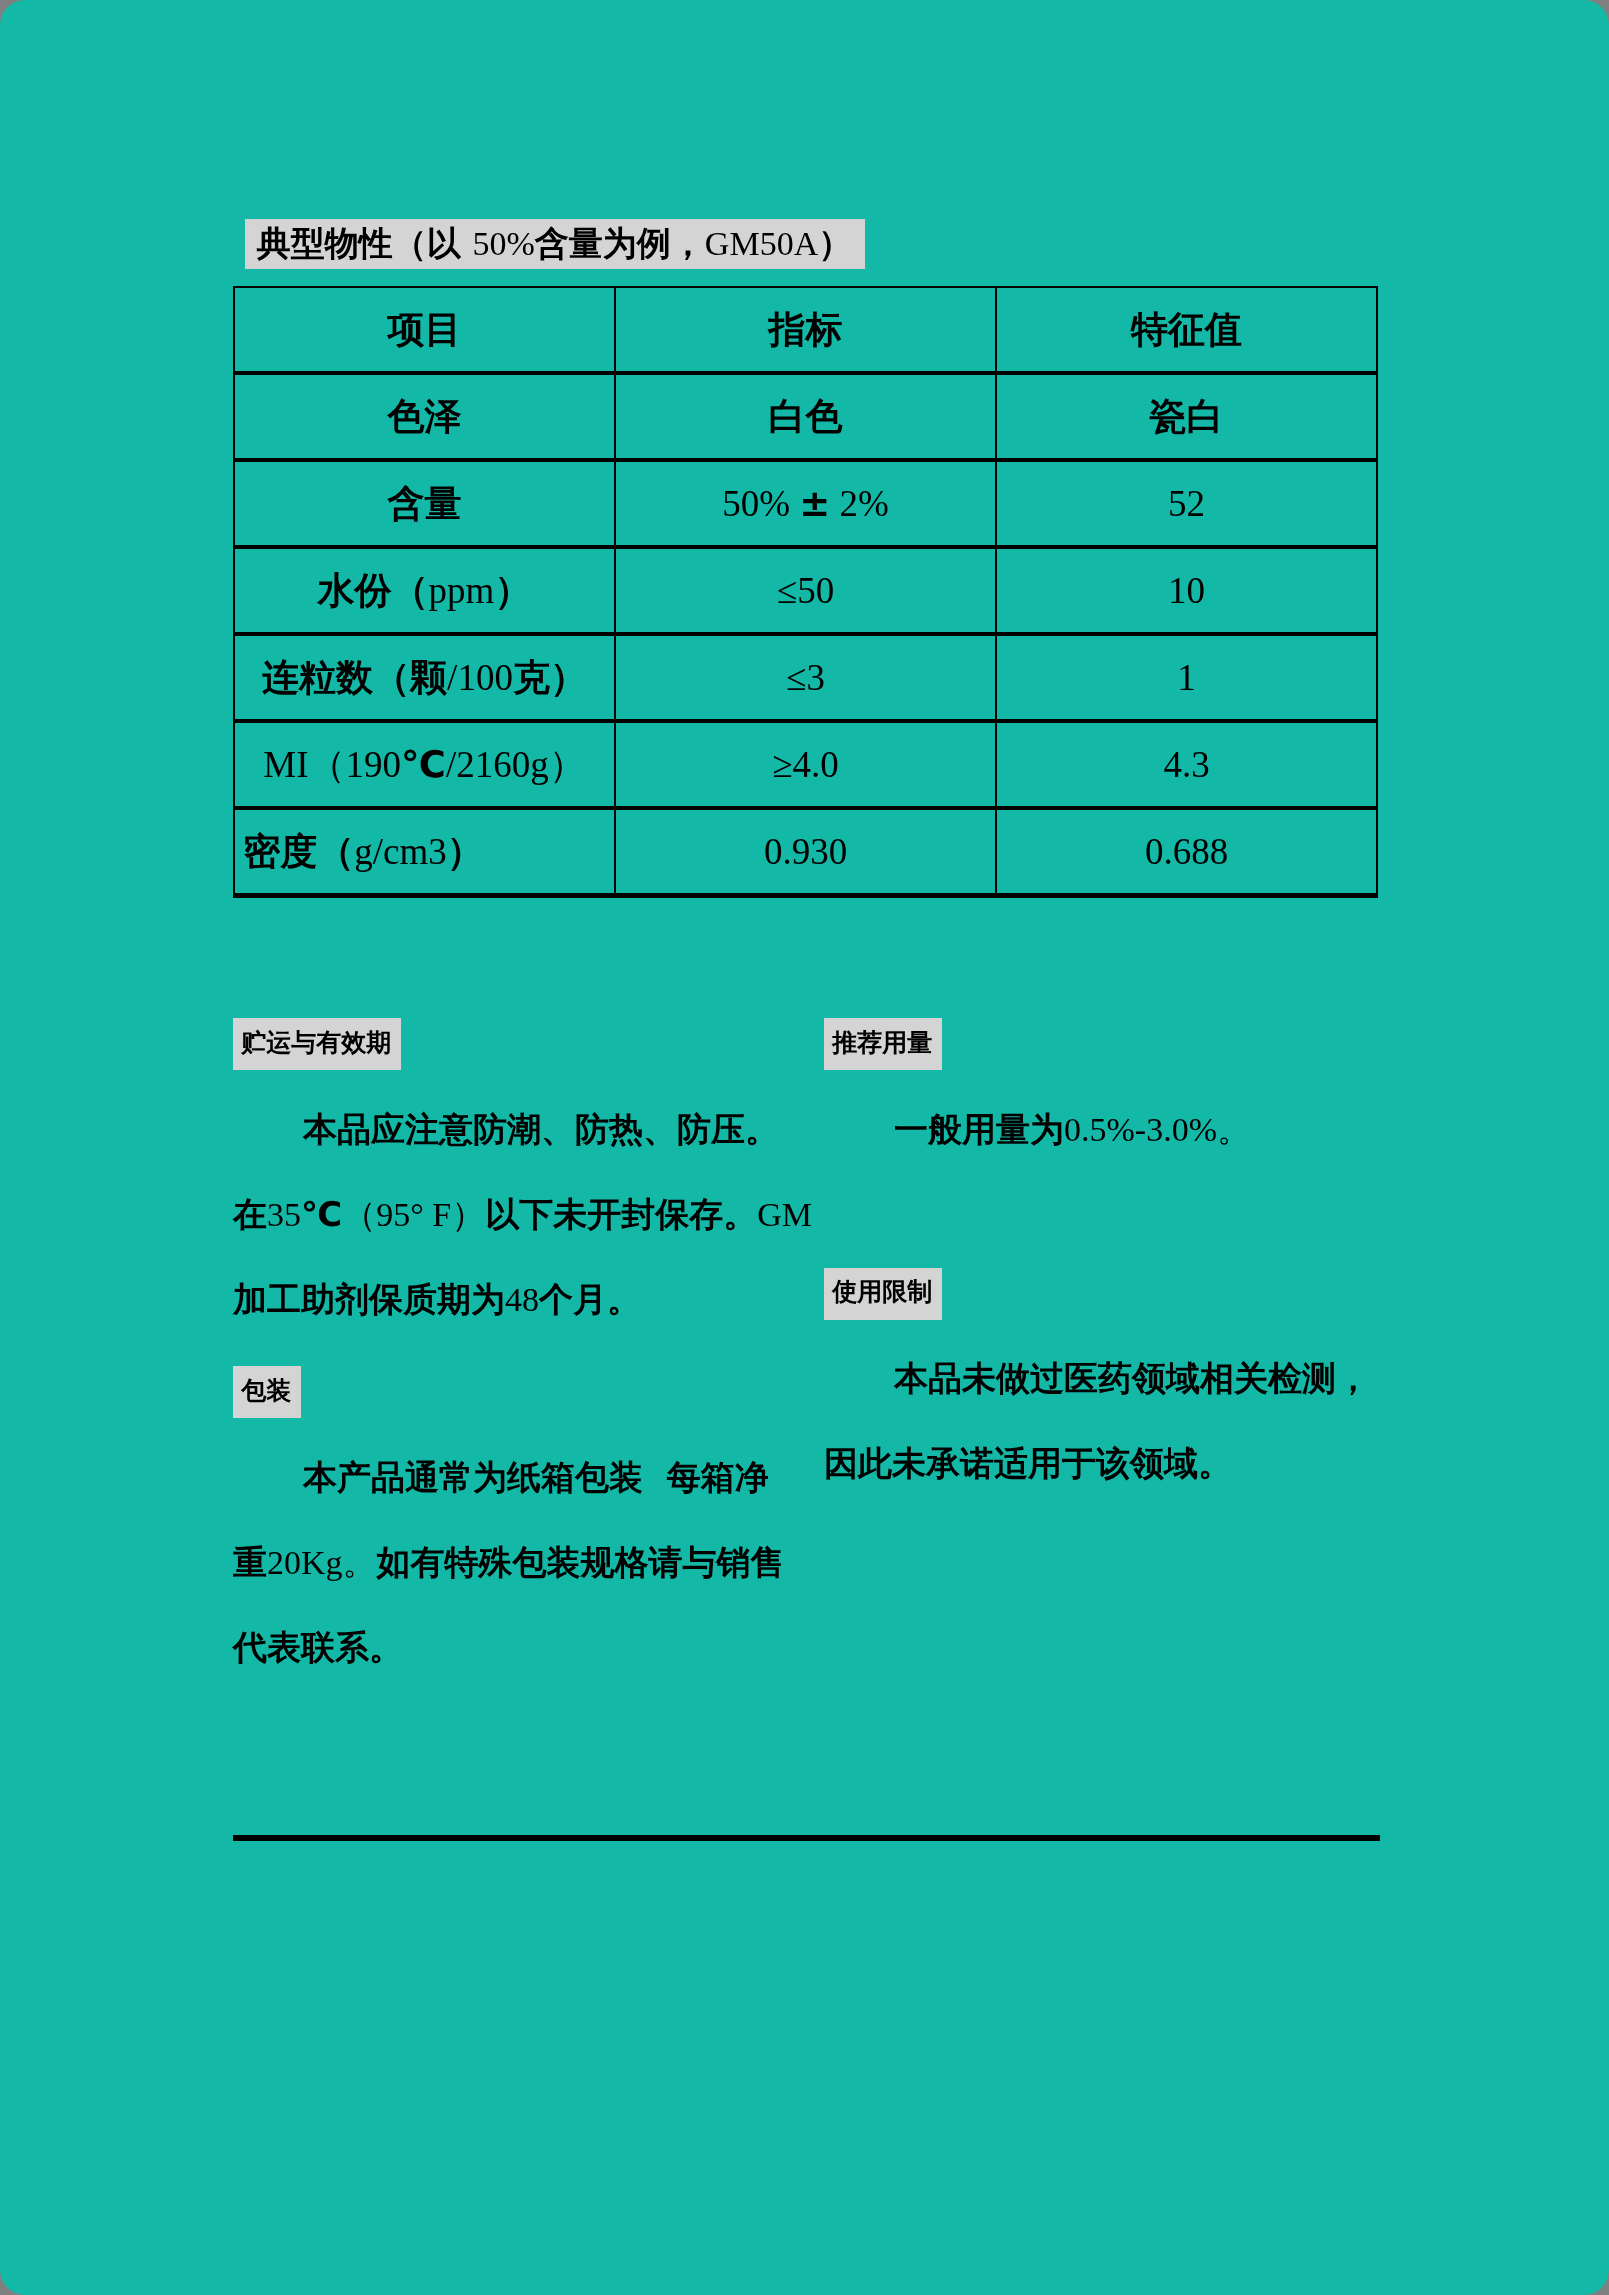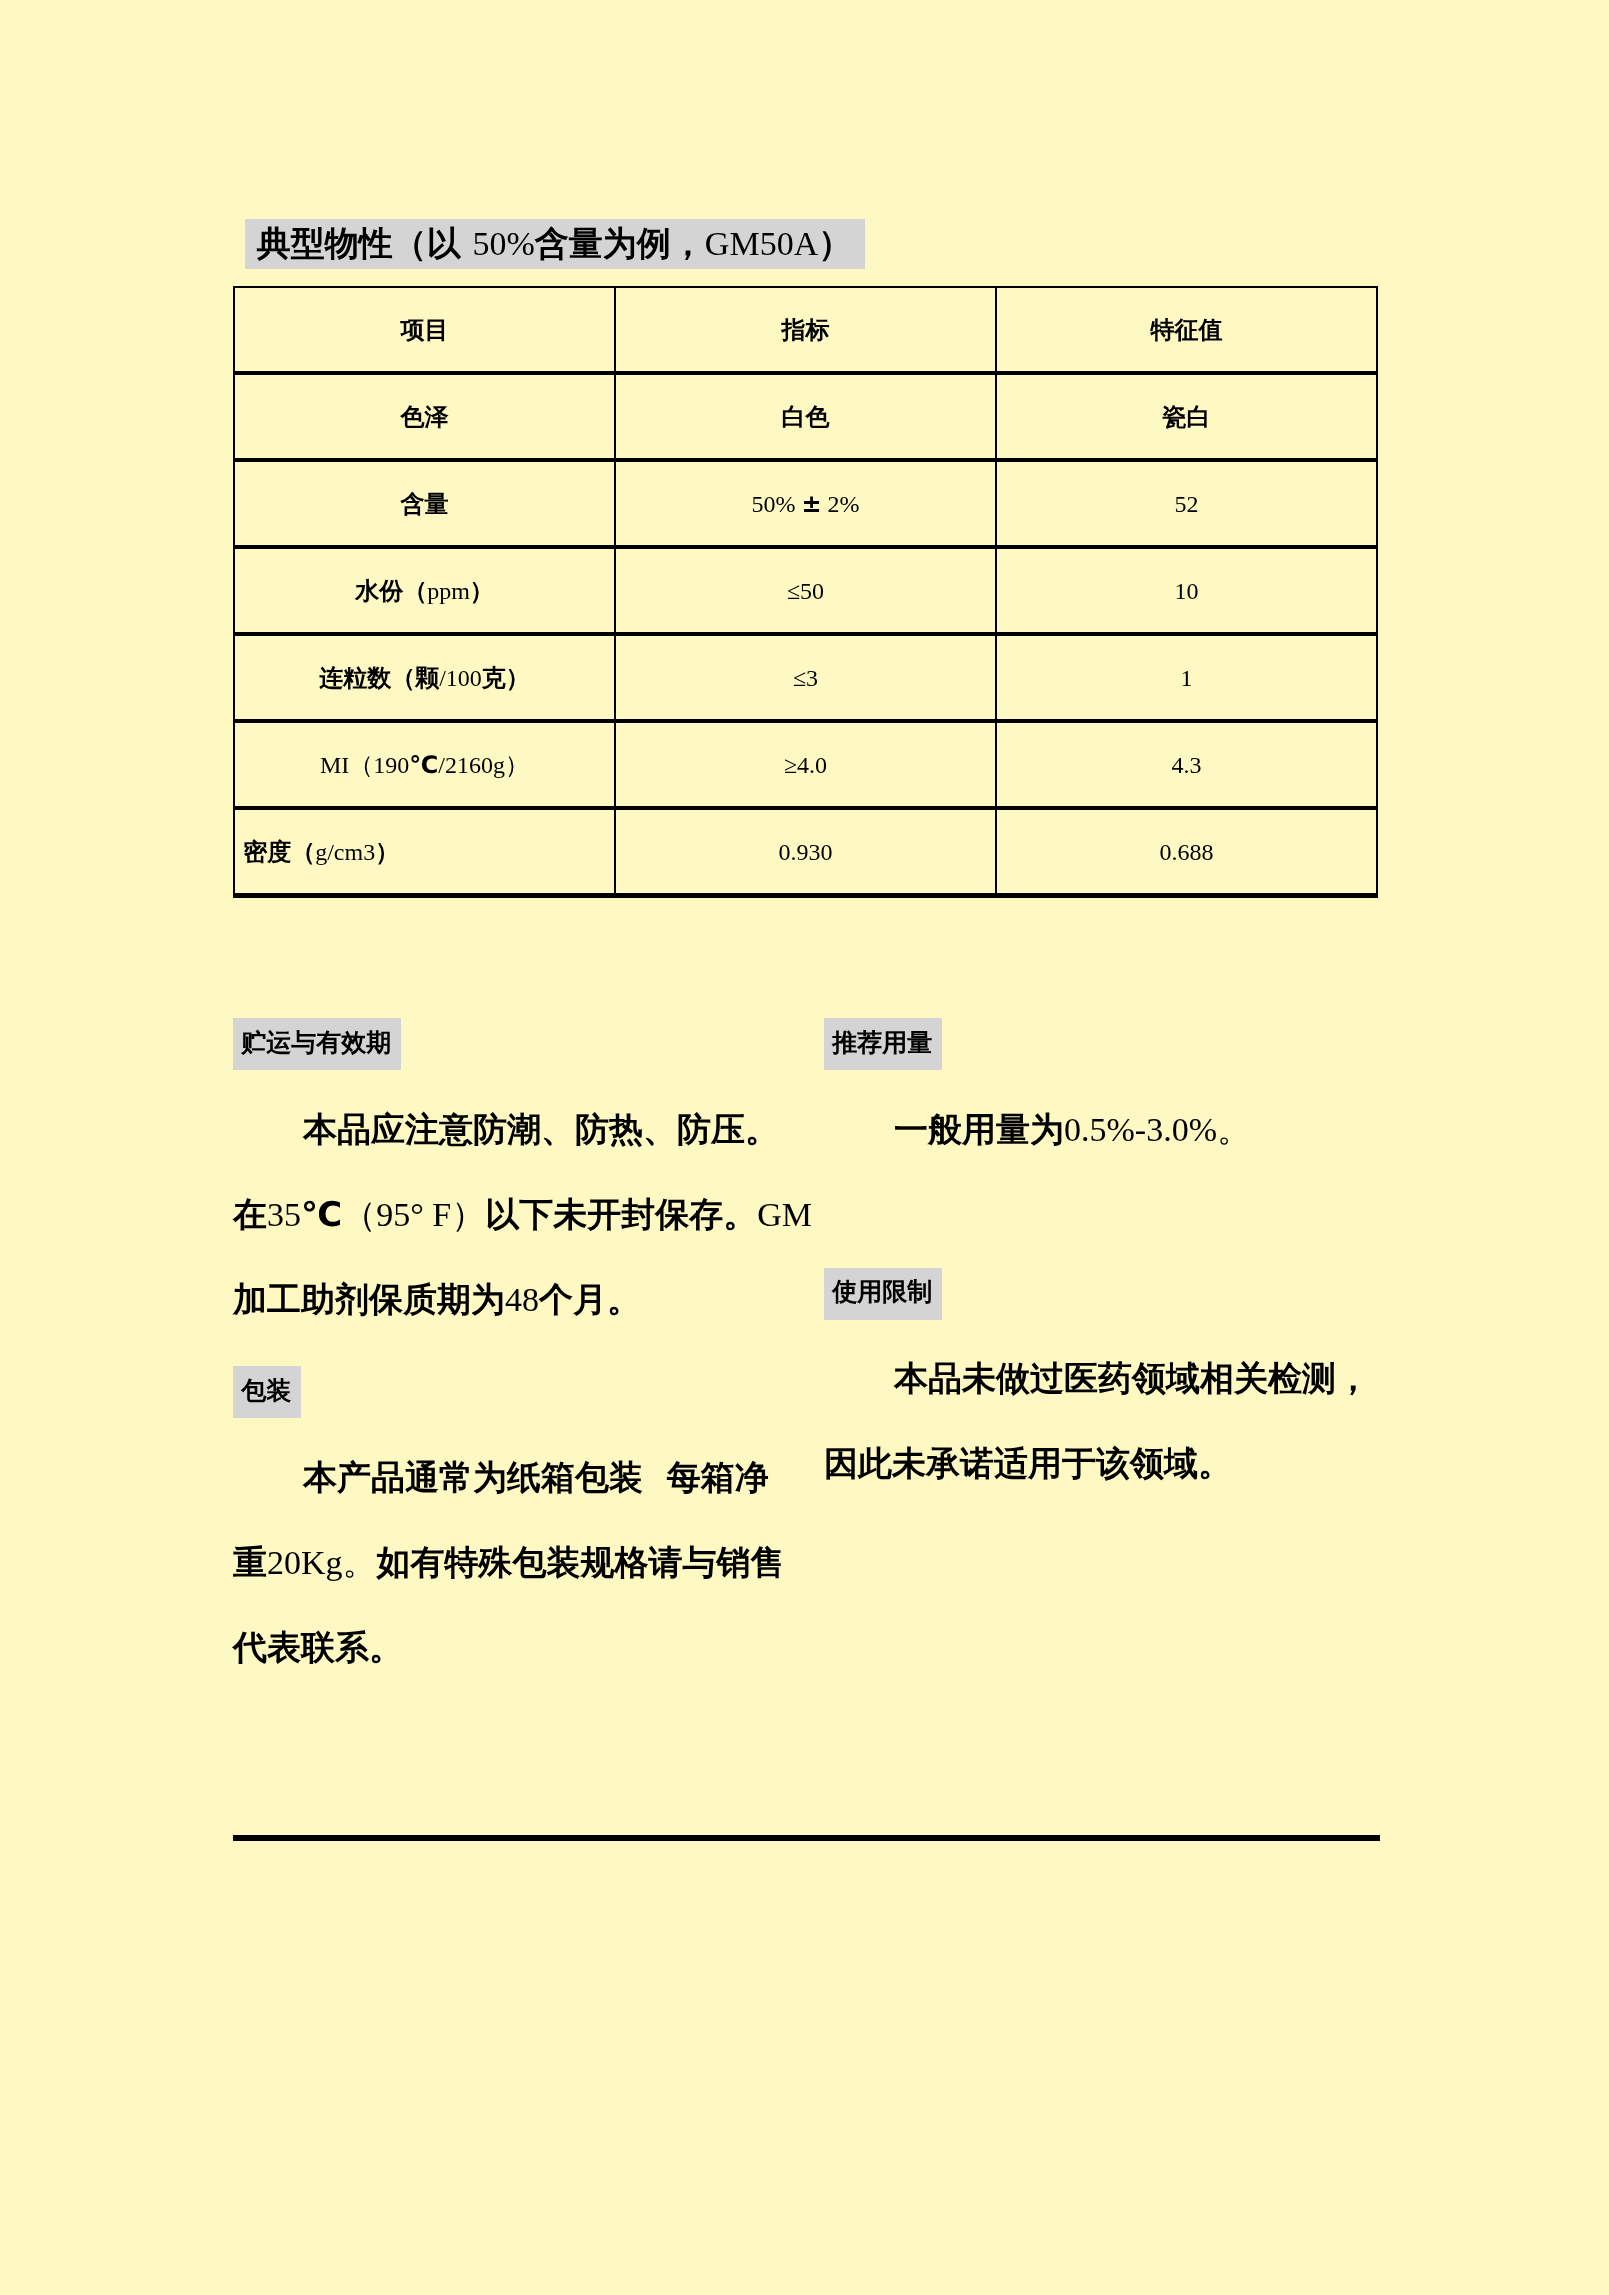--- a/index.html
+++ b/index.html
@@ -1,26 +1,27 @@
 <!DOCTYPE html>
 <html style="font-size:13px"><head>
 <meta charset="utf-8">
 <style>
   html, body { margin: 0; padding: 0; background: #808080; }
   .page {
     position: relative;
     width: 1609px;
     height: 2295px;
     margin: 0 auto;
-    background: #fef9c3;
+    background: #14b8a6;
     box-sizing: border-box;
     padding: 219px 231px 0 233px;
     overflow: hidden;
     font-family: "DejaVu Sans", sans-serif;
     color: #000000;
+    border-radius: 25px;
   }
   
   .cb { font-family: "DejaVu Sans", sans-serif; font-weight: bold; }
   .rn { font-family: "Liberation Serif", "DejaVu Serif", serif; font-weight: normal; }
 
   
   .title-wrap { margin-left: 12.3px; height: 51px; }
   .hl {
     display: inline-block;
     background: #d4d4d4;
@@ -39,21 +40,21 @@
     table-layout: fixed;
   }
   table.props td {
     border-left: 2.5px solid #000;
     border-right: 2.5px solid #000;
     border-top: 4.1px solid #000;
     border-bottom: 4.1px solid #000;
     height: 81px;
     text-align: center;
     vertical-align: middle;
-    font-size: 24px;
+    font-size: 37px;
     white-space: pre;
     overflow: hidden;
   }
   table.props tr:first-child td { border-top-width: 2.5px; }
   table.props tr:last-child td { border-bottom-width: 5.7px; }
   table.props td.left-label { text-align: left; padding-left: 8.2px; }
 
   
   .cols { display: flex; margin-top: 120px; }
   .col-left  { width: 591px; }

